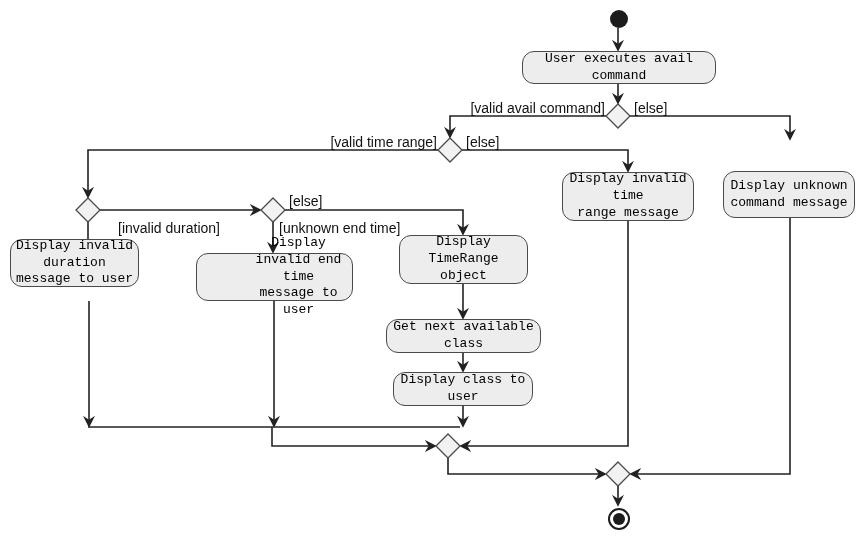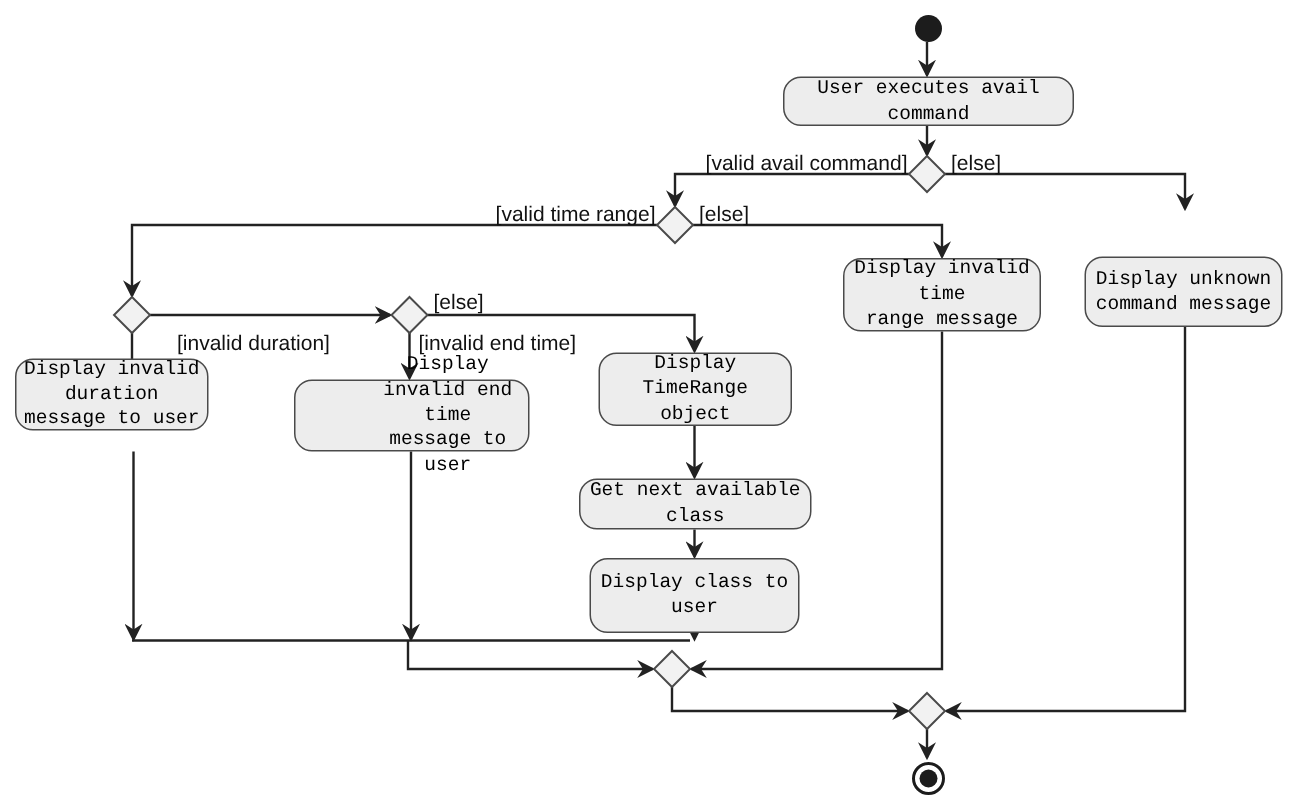--- a/index.html
+++ b/index.html
@@ -123,29 +123,29 @@
 message to user</div>
 
   <div class="node" style="left:196px; top:253px; width:157px; height:48px;padding-left:48px;">Display invalid end time
 message to user</div>
 
   <div class="node" style="left:399px; top:235px; width:129px; height:49px;">Display TimeRange
 object</div>
 
   <div class="node" style="left:386px; top:319px; width:155px; height:34px;">Get next available class</div>
 
-  <div class="node" style="left:393px; top:372px; width:140px; height:50px;">Display class to user</div>
+  <div class="node" style="left:393px; top:372px; width:140px; height:34px;">Display class to user</div>
 
   <div class="guard" style="right:260px; top:102px; text-align:right;">[valid avail command]</div>
 
   <div class="guard" style="left:634px; top:102px;">[else]</div>
 
   <div class="guard" style="right:428px; top:136px; text-align:right;">[valid time range]</div>
 
   <div class="guard" style="left:466px; top:136px;">[else]</div>
 
   <div class="guard" style="left:94px; top:222px;padding-left:24px;">[invalid duration]</div>
 
   <div class="guard" style="left:289px; top:195px;">[else]</div>
 
-  <div class="guard" style="left:279px; top:222px;">[invalid end time]</div>
+  <div class="guard" style="left:279px; top:222px;">[unknown end time]</div>
 
 </div>
 
 </body></html>

